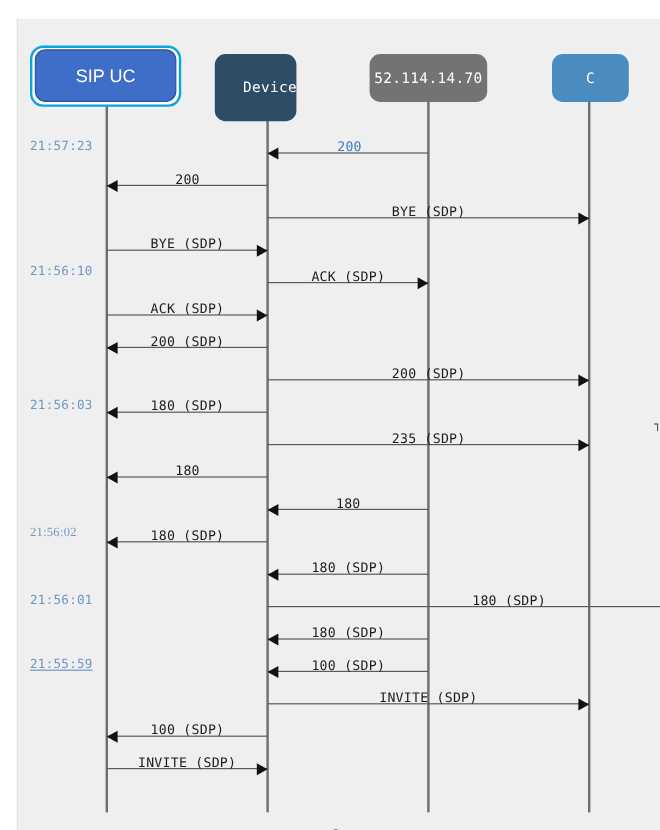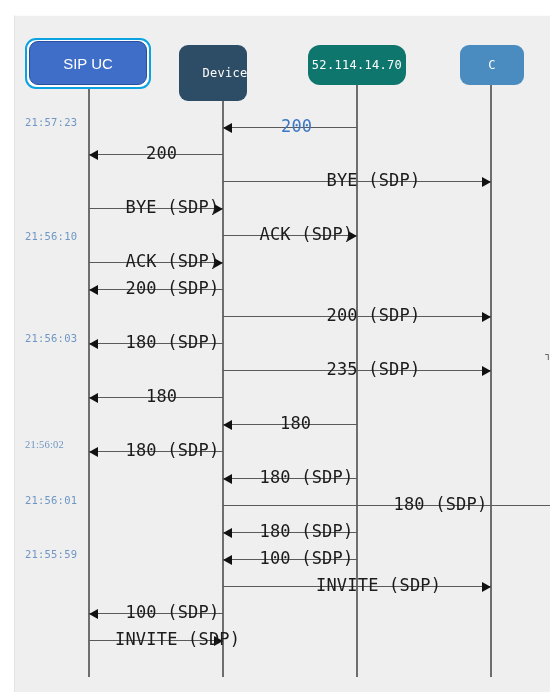--- a/index.html
+++ b/index.html
@@ -70,21 +70,21 @@
   .arrow {
     position: absolute;
     width: 0; height: 0;
     border-top: 5px solid transparent;
     border-bottom: 5px solid transparent;
   }
   .arrow.right { border-left: 9px solid #111111; }
   .arrow.left  { border-right: 9px solid #111111; }
   .msg-label {
     position: absolute;
-    font-size: 17px;
+    font-size: 11px;
     color: #1b1b1b;
     white-space: nowrap;
     font-family: "DejaVu Sans Mono","Liberation Mono",monospace;
     letter-spacing: 0.2px;
   }
   .msg-label.sel { color: #3b78c4; }
   
   .ts {
     position: absolute;
     font-size: 10.5px;
@@ -169,36 +169,36 @@
         <div class="msg-label" style="top: 559px; left: 301px;">INVITE (SDP)</div>
         <div class="msg-line" style="left: 74px; top: 597px; width: 134px;"></div>
         <div class="arrow left" style="top: 593px; left: 74px;"></div>
         <div class="msg-label" style="top: 586px; left: 110.5px;">100 (SDP)</div>
         <div class="msg-line" style="left: 74px; top: 624px; width: 134px;"></div>
         <div class="arrow right" style="top: 620px; left: 199px;"></div>
         <div class="msg-label" style="top: 613px; left: 100px;">INVITE (SDP)</div>
       </div>
     <div id="timestamps-layer">
         <div class="ts" style="left: 10px; top: 100px;">21:57:23</div>
-        <div class="ts" style="left: 10px; top: 214px;">21:56:10</div>
+        <div class="ts" style="left: 10px; top: 204px;">21:56:10</div>
         <div class="ts" style="left: 10px; top: 316px;">21:56:03</div>
         <div class="ts" style="left: 10px; top: 423px; font-family: Liberation Serif, serif;">21:56:02</div>
         <div class="ts" style="left: 10px; top: 478px;">21:56:01</div>
-        <div class="ts" style="left: 10px; top: 532px;">21:55:59</div>
+        <div class="ts" style="left: 10px; top: 532px; text-decoration: underline;">21:55:59</div>
       </div>
     <div id="participants-layer">
         <div class="pbox-sel-glow" style="left: 10px; top: 22px; width: 126px; height: 51px;"></div>
         <div class="pbox-sel-inner" style="left: 12px; top: 24px; width: 122px; height: 47px;"></div>
         <div class="pbox sans" style="left: 14px; top: 25px; width: 118px; height: 44px; background: rgb(63, 110, 200); border: 1px solid rgb(42, 79, 158);">
           <span>SIP UC</span>
         </div>
         <div class="pbox mono" style="left: 164px; top: 29px; width: 68px; height: 56px; background: rgb(45, 76, 102); padding-left: 24px;">
           <span>Device</span>
         </div>
-        <div class="pbox mono" style="left: 293px; top: 29px; width: 98px; height: 40px; background: #0f766e; border-radius: 12px;">
+        <div class="pbox mono" style="left: 293px; top: 29px; width: 98px; height: 40px; background: #737373;">
           <span>52.114.14.70</span>
         </div>
         <div class="pbox mono" style="left: 445px; top: 29px; width: 64px; height: 40px; background: rgb(74, 140, 192);">
           <span>C</span>
         </div>
       </div>
     <div id="stray-layer">
         <div class="stray" style="left: 530px; top: 333px;">┐</div>
         <div class="stray" style="left: 263px; top: 671px;">┐</div>
       </div>

